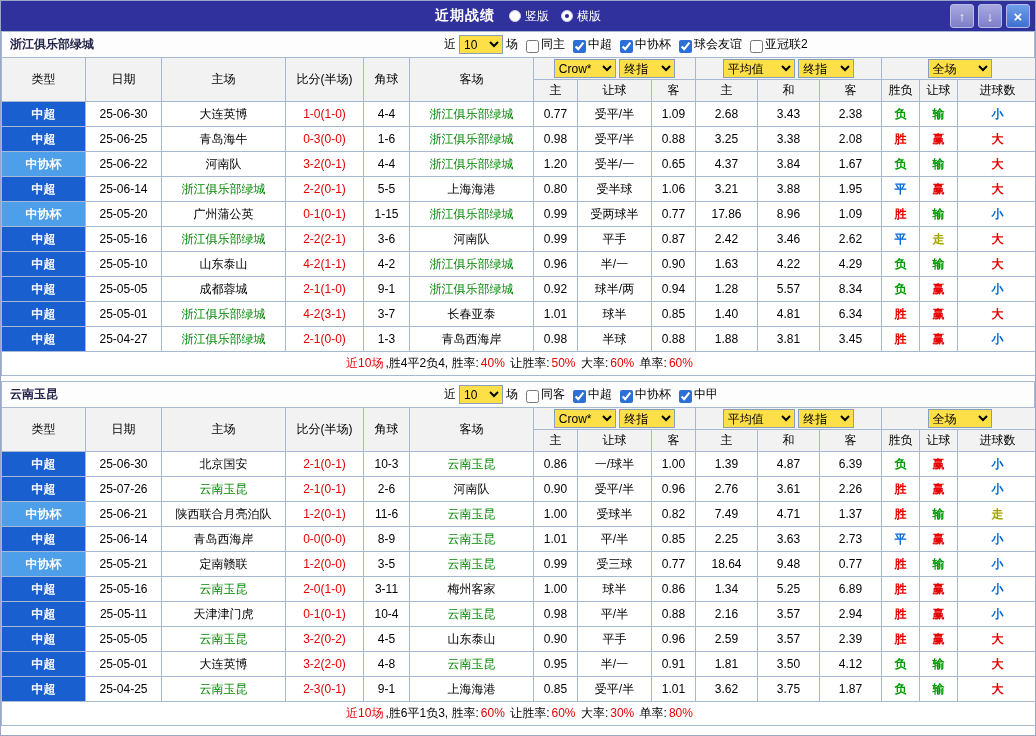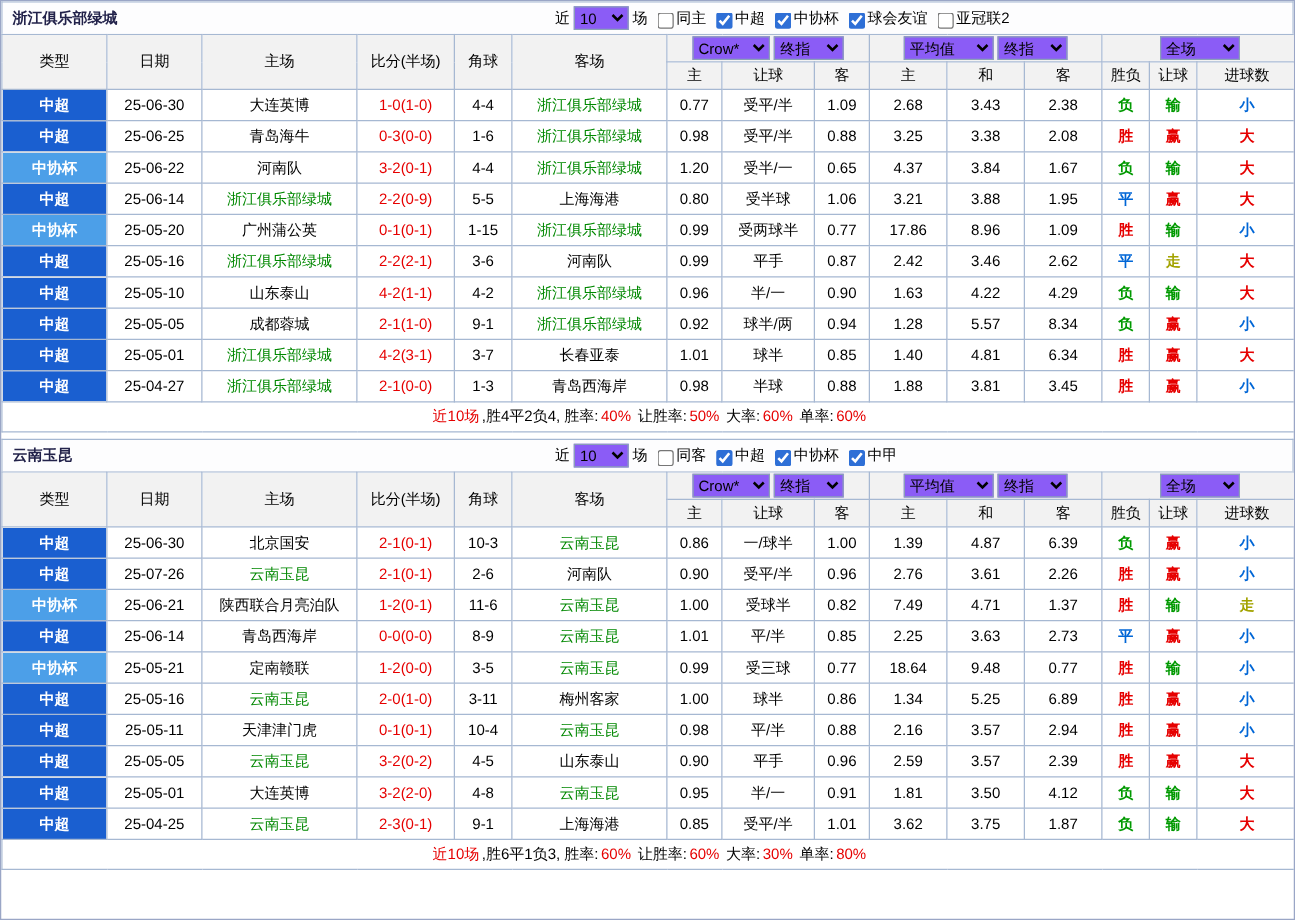--- a/index.html
+++ b/index.html
@@ -55,21 +55,21 @@
   }
   .team-name { font-weight: bold; color: #22224a; padding-left: 8px; }
   .filter-controls {
     position: absolute; left: 442px; top: 0; height: 100%;
     display: flex; align-items: center; gap: 3px; white-space: nowrap;
   }
   .cb { display: inline-flex; align-items: flex-end; gap: 2px; margin-left: 5px; cursor: pointer; }
   input[type="checkbox"] { width: 13px; height: 13px; accent-color: #2E6FD6; margin: 0; cursor: pointer; }
   .sel {
     height: 19px; font-size: 12px; font-family: inherit;
-    border: 1px solid #8aa0b8; background: #8b5cf6; cursor: pointer;
+    border: 1px solid #8aa0b8; background: #fde047; cursor: pointer;
   }
   
   .data-table {
     width: 100%; border-collapse: collapse; table-layout: fixed;
   }
   .data-table th, .data-table td {
     border: 1px solid #A6B8D2;
     text-align: center; vertical-align: middle;
     height: 25px; padding: 0 2px;
     overflow: hidden; white-space: nowrap;
@@ -86,20 +86,38 @@
   .c-blue  { color: #0066D6; }
   .c-olive { color: #A3A300; }
   .c-black { color: #000; }
   .summary-row td { height: 24px; }
   .summary-row span { margin: 0 1px; }
 </style>
 </head>
 <body>
 
 <div class="window">
+  <div class="titlebar">
+    <span class="title">近期战绩</span>
+    <span style="display:inline-flex;gap:12px;">
+        <label class="radio-label">
+          <span class="radio"></span>
+          <span>竖版</span>
+        </label>
+        <label class="radio-label">
+          <span class="radio selected"></span>
+          <span>横版</span>
+        </label>
+      </span>
+    <div class="titlebar-buttons">
+      <button class="tb-btn">↑</button>
+      <button class="tb-btn">↓</button>
+      <button class="tb-btn close">×</button>
+    </div>
+  </div>
   <div class="sections">
       <div class="section">
         <div class="filterbar">
           <span class="team-name">浙江俱乐部绿城</span>
           <div class="filter-controls">
             <span>近</span>
             <select class="sel" style="width:44px"><option>10</option></select>
             <span>场</span>
             <label class="cb">
               <input type="checkbox" style="">
@@ -214,21 +232,21 @@
               <td>3.84</td>
               <td>1.67</td>
               <td class="res c-green">负</td>
               <td class="res c-green">输</td>
               <td class="res c-red">大</td>
             </tr>
             <tr>
               <td class="typecell type-league">中超</td>
               <td>25-06-14</td>
               <td class="teamcell focus-team">浙江俱乐部绿城</td>
-              <td class="score">2-2(0-9)</td>
+              <td class="score">2-2(0-1)</td>
               <td>5-5</td>
               <td class="teamcell">上海海港</td>
               <td>0.80</td>
               <td>受半球</td>
               <td>1.06</td>
               <td>3.21</td>
               <td>3.88</td>
               <td>1.95</td>
               <td class="res c-blue">平</td>
               <td class="res c-red">赢</td>

